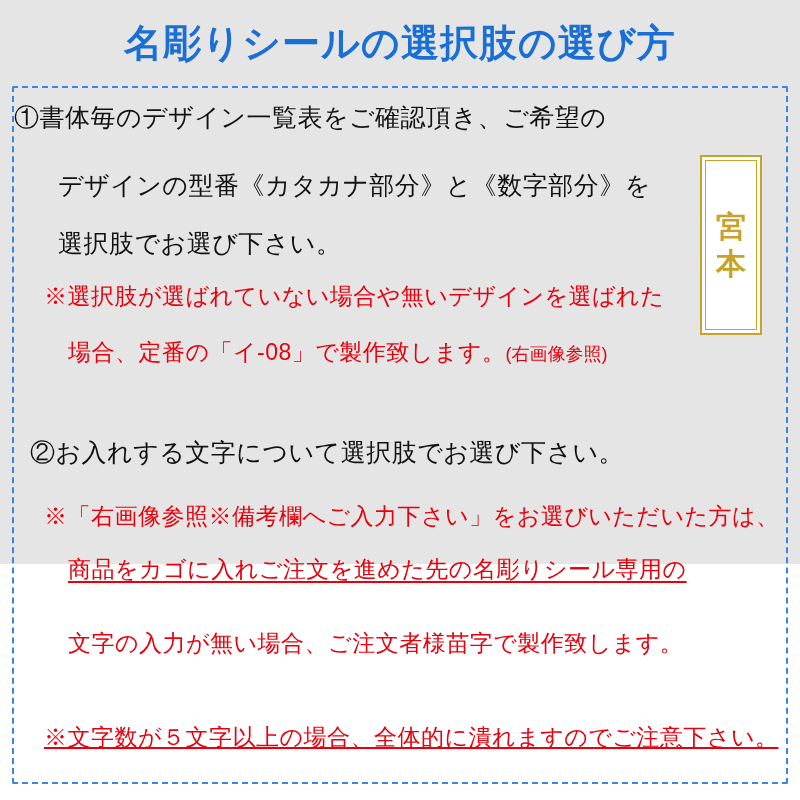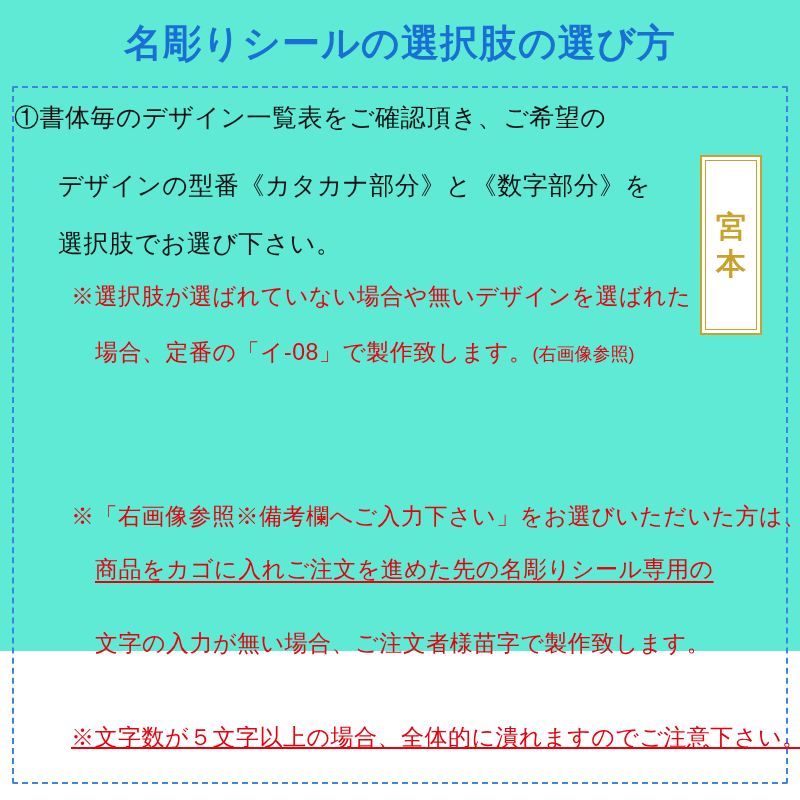--- a/index.html
+++ b/index.html
@@ -9,23 +9,23 @@
   body {
     width: 800px;
     height: 800px;
     background: #ffffff;
     font-family: "Liberation Sans", sans-serif;
     overflow: hidden;
   }
   .page {
     position: relative;
     width: 800px;
-    height: 651px;
+    height: 564px;
     box-sizing: border-box;
-    background: #5eead4;
+    background: #e5e5e5;
   }
   
   .title {
     position: absolute;
     left: 0;
     top: 18px;
     width: 800px;
     text-align: center;
     color: #1a6fd4;
     font-size: 38px;
@@ -50,21 +50,20 @@
     color: #111111;
     white-space: nowrap;
     margin: 0;
     letter-spacing: 0.5px;
   }
   .blk {
     color: #111111;
   }
   .red {
     color: #e8000d;
-    margin-left: 27px;
   }
   .red-s {
     color: #e8000d;
     font-size: 22px;
   }
   .underline {
     text-decoration: underline;
     text-underline-offset: 4px;
   }
 
@@ -122,19 +121,20 @@
 
   <div class="t line blk" style="left:14px; top:105px;">①書体毎のデザイン一覧表をご確認頂き、ご希望の</div>
   <div class="t line blk" style="left:58px; top:231px;">選択肢でお選び下さい。</div>
   <div class="t line blk" style="left:58px; top:173px;">デザインの型番《カタカナ部分》と《数字部分》を</div>
 
   <div class="t line red" style="left:44px; top:285px; font-size:23px;">※選択肢が選ばれていない場合や無いデザインを選ばれた</div>
   <div class="t" style="left:68px; top:341px;">
     <span class="line red" style="font-size:23px;">場合、定番の「イ-08」で製作致します。</span><span class="red-s" style="font-size:18px;">(右画像参照)</span>
   </div>
 
+  <div class="t line blk" style="left:30px; top:440px;">②お入れする文字について選択肢でお選び下さい。</div>
 
   <div class="t line red" style="left:44px; top:505px; font-size:23px;">※「右画像参照※備考欄へご入力下さい」をお選びいただいた方は、</div>
   <div class="t line red underline" style="left:68px; top:558px; font-size:23px;">商品をカゴに入れご注文を進めた先の名彫りシール専用の</div>
   <div class="t line red" style="left:68px; top:632px; font-size:23px;">文字の入力が無い場合、ご注文者様苗字で製作致します。</div>
   <div class="t line red" style="left:44px; top:726px; font-size:23px;text-decoration:underline;">※文字数が５文字以上の場合、全体的に潰れますのでご注意下さい。</div>
 
 </div>
 
 </body></html>

